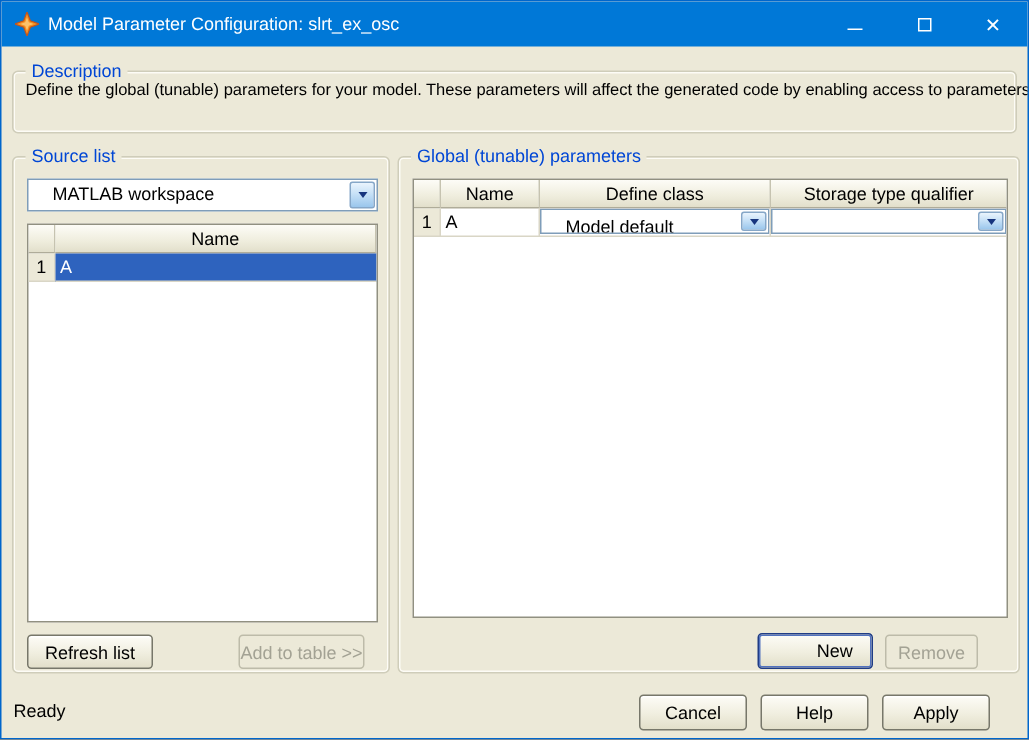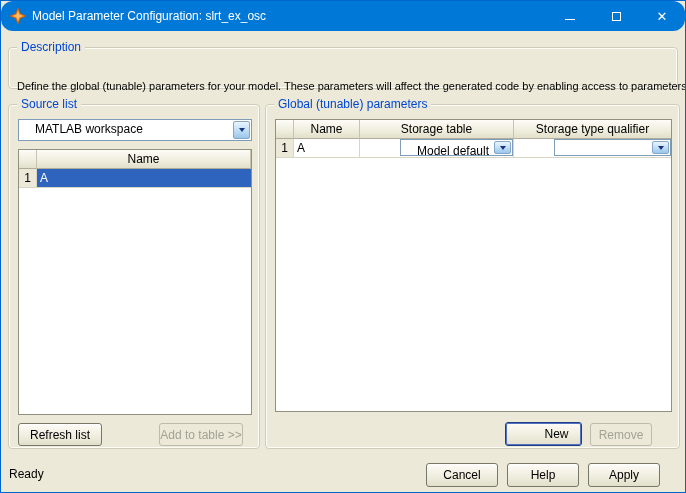--- a/index.html
+++ b/index.html
@@ -6,41 +6,41 @@
   *{box-sizing:border-box;}
   .window{
     position:relative;width:686px;height:493px;
     background:#ECE9D8;border:1px solid #0066CC;
     font-family:"Liberation Sans",sans-serif;font-size:12px;color:#000;
     overflow:hidden;
   }
   
   .titlebar{
     position:absolute;left:0;top:0;width:100%;height:30px;
-    background:#0078D7;display:flex;align-items:center;border-radius:12px;
+    background:#0078D7;display:flex;align-items:center;
   }
   .titlebar .app-icon{width:16px;height:16px;margin:0 6px 0 9px;flex:0 0 auto;}
   .titlebar .title{color:#fff;font-size:12px;white-space:nowrap;flex:1;}
   .win-btn{
     width:46px;height:30px;display:flex;align-items:center;justify-content:center;
     color:#fff;font-size:13px;cursor:default;flex:0 0 auto;
   }
   .max-glyph{width:9px;height:9px;border:1px solid #fff;display:block;}
   .min-glyph{display:block;width:10px;border-bottom:1px solid #fff;height:1px;margin-top:6px;}
   
   .group{
     position:absolute;border:1px solid #CFCDBA;border-radius:4px;
     box-shadow:inset 0 0 0 1px #FDFCF6;
   }
   .group-label{
     position:absolute;top:-8px;left:8px;background:#ECE9D8;
     padding:0 4px;color:#0046D5;font-size:12px;line-height:14px;white-space:nowrap;
   }
   .group-desc{left:7px;top:46px;width:670px;height:42px;}
-  .group-desc .desc-text{position:absolute;left:8px;top:32px;right:6px;font-size:11px;white-space:nowrap;}
+  .group-desc .desc-text{position:absolute;left:8px;top:6px;right:6px;font-size:11px;white-space:nowrap;}
   .group-source{left:7px;top:103px;width:252px;height:345px;}
   .group-global{left:264px;top:103px;width:415px;height:345px;}
   
   .combo{
     display:flex;align-items:stretch;background:#fff;border:1px solid #7F9DB9;
   }
   .combo .combo-text{flex:1;padding:2px 16px;font-size:12px;overflow:hidden;white-space:nowrap;}
   .combo .arrow-btn{
     width:17px;margin:1px;border-radius:2px;border:1px solid #86A7C8;
     background:linear-gradient(180deg,#EAF4FD 0%,#C7E1F7 45%,#9AC6EC 100%);
@@ -59,21 +59,21 @@
   }
   .t-head .t-cell{
     background:linear-gradient(180deg,#FDFCF7 0%,#EFEDDD 60%,#E2DFCB 100%);
     border-right:1px solid #C6C3B0;border-bottom:1px solid #AFAC99;
     text-align:center;
   }
   .numcol{width:18px;flex:0 0 auto;background:#ECE9D8;text-align:center;}
   .t-body .numcol{background:#ECE9D8;}
   .cell-sel{background:#2E63BE;color:#fff;}
   .cell-rel{position:relative;padding:0;}
-  .cell-rel .combo{position:absolute;left:0;top:0;right:0;bottom:1px;margin-left:40px;}
+  .cell-rel .combo{position:absolute;left:0;top:0;right:0;bottom:1px;}
   
   .btn{
     position:absolute;display:flex;align-items:center;justify-content:center;
     font-family:"Liberation Sans",sans-serif;font-size:12px;color:#000;
     background:linear-gradient(180deg,#FDFCF7 0%,#F0EEDF 55%,#E2DFCA 100%);
     border:1px solid #77776A;border-radius:3px;box-shadow:inset 0 1px 0 #fff;
     cursor:default;white-space:nowrap;
   }
   .btn-disabled{
     color:#A3A294;border-color:#BDBBA9;
@@ -141,21 +141,21 @@
     <div class="btn btn-disabled" style="left:150px;top:318px;width:84px;height:23px;">Add to table &gt;&gt;</div>
   </div>
 
   <div class="group group-global">
     <span class="group-label">Global (tunable) parameters</span>
 
     <div class="data-table" style="left:9px;top:14px;width:397px;height:293px;">
       <div class="t-row t-head">
         <div class="t-cell numcol"></div>
         <div class="t-cell" style="width:66px;flex:0 0 auto;">Name</div>
-        <div class="t-cell" style="width:154px;flex:0 0 auto;">Storage table</div>
+        <div class="t-cell" style="width:154px;flex:0 0 auto;">Define class</div>
         <div class="t-cell" style="flex:1;border-right:none;">Storage type qualifier</div>
       </div>
       <div class="t-row t-body">
         <div class="t-cell numcol">1</div>
         <div class="t-cell" style="width:66px;flex:0 0 auto;">A</div>
         <div class="t-cell cell-rel" style="width:154px;flex:0 0 auto;">
           <div class="combo">
             <span class="combo-text">Model default</span>
             <span class="arrow-btn">
               <span class="tri-down"></span>

